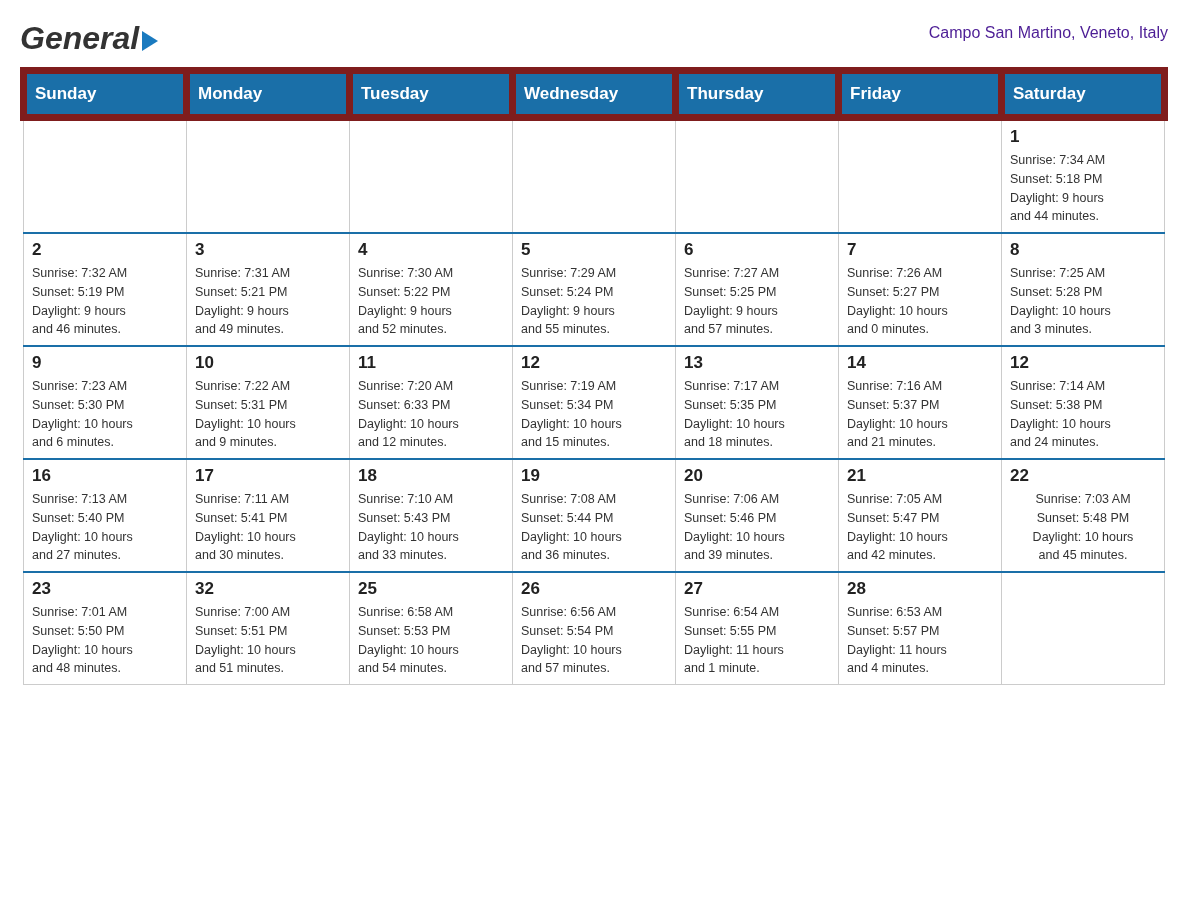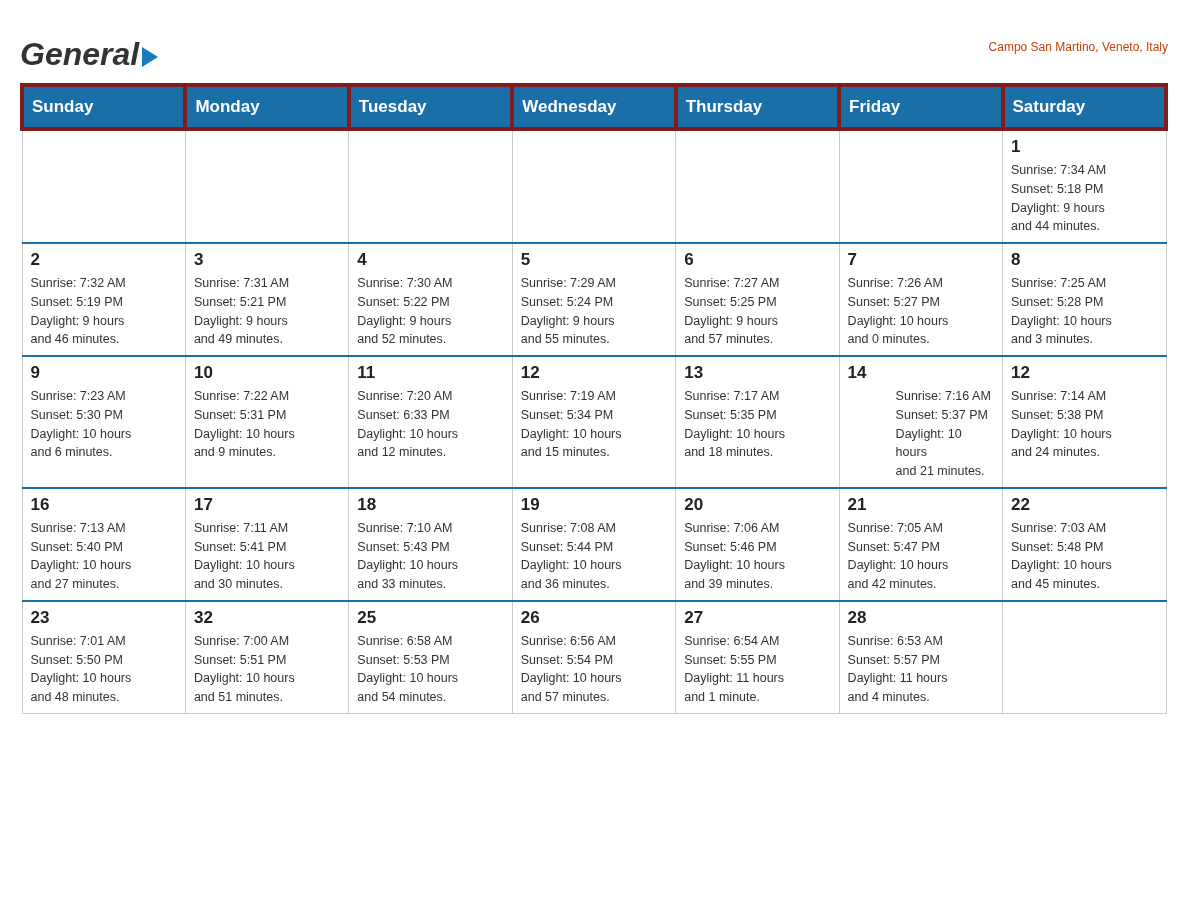--- a/index.html
+++ b/index.html
@@ -8,49 +8,48 @@
       background: #fff;
       padding: 20px;
       width: 1188px;
       min-height: 918px;
     }
     .header {
       display: flex;
       justify-content: space-between;
       align-items: flex-start;
       margin-bottom: 10px;
-      margin-top: 16px;
     }
     .title-section {
       text-align: right;
     }
     .month-title {
       font-size: 52px;
       font-weight: bold;
       color: #222;
       line-height: 1.1;
     }
     .location {
-      font-size: 12px;
-      color: #c2410c;
+      font-size: 16px;
+      color: #4c1d95;
       margin-top: 4px;
     }
     .calendar {
       width: 100%;
       border-collapse: collapse;
       margin-top: 10px;
     }
     .calendar thead th {
       background-color: #1a6fa8;
       color: #fff;
       font-size: 17px;
       font-weight: bold;
       padding: 10px 8px;
       text-align: left;
-      border: 4px solid #7f1d1d;
+      border: 7px solid #7f1d1d;
     }
     .calendar tbody td {
       border: 1px solid #ccc;
       vertical-align: top;
       padding: 6px 8px;
       width: calc(100% / 7);
       min-height: 120px;
       font-size: 13px;
       color: #333;
     }
@@ -230,21 +229,21 @@
         </td>
         <td>
           <div class="day-number">13</div>
           <div class="day-info" style="white-space: pre-line;">Sunrise: 7:17 AM
 Sunset: 5:35 PM
 Daylight: 10 hours
 and 18 minutes.</div>
         </td>
         <td>
           <div class="day-number">14</div>
-          <div class="day-info" style="white-space: pre-line; margin-left: 48px;">Sunrise: 7:16 AM
+          <div class="day-info" style="white-space: pre-line;">Sunrise: 7:16 AM
 Sunset: 5:37 PM
 Daylight: 10 hours
 and 21 minutes.</div>
         </td>
         <td>
           <div class="day-number">12</div>
           <div class="day-info" style="white-space: pre-line;">Sunrise: 7:14 AM
 Sunset: 5:38 PM
 Daylight: 10 hours
 and 24 minutes.</div>
@@ -288,21 +287,21 @@
         </td>
         <td>
           <div class="day-number">21</div>
           <div class="day-info" style="white-space: pre-line;">Sunrise: 7:05 AM
 Sunset: 5:47 PM
 Daylight: 10 hours
 and 42 minutes.</div>
         </td>
         <td>
           <div class="day-number">22</div>
-          <div class="day-info" style="white-space: pre-line;">Sunrise: 7:03 AM
+          <div class="day-info" style="white-space: pre-line; text-align: center;">Sunrise: 7:03 AM
 Sunset: 5:48 PM
 Daylight: 10 hours
 and 45 minutes.</div>
         </td>
       </tr>
       <tr>
         <td>
           <div class="day-number">23</div>
           <div class="day-info" style="white-space: pre-line;">Sunrise: 7:01 AM
 Sunset: 5:50 PM

